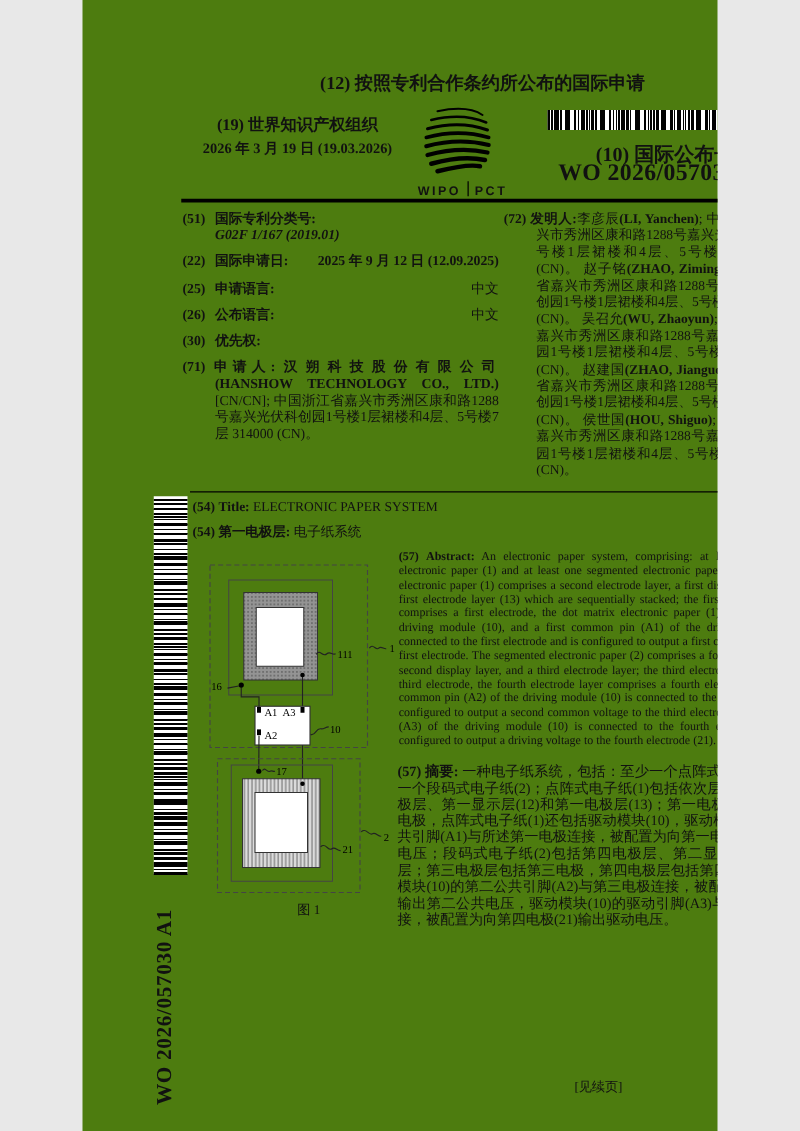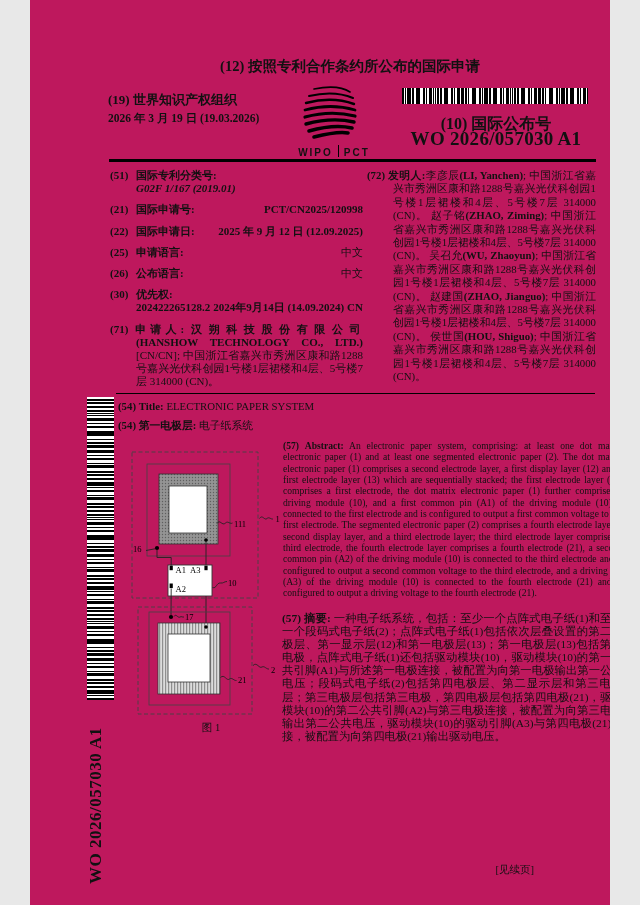--- a/index.html
+++ b/index.html
@@ -1,25 +1,25 @@
 <!DOCTYPE html>
 <html><head>
 <meta charset="utf-8">
 <style>
   html,body{margin:0;padding:0;background:#e8e8e8;}
-  .page{position:relative;width:580px;height:905px;background:#be185d;margin:0 auto;
+  .page{position:relative;width:508px;height:905px;background:#4d7c0f;margin:0 auto;
         font-family:"Liberation Serif","DejaVu Serif",serif;color:#111;overflow:hidden;}
   .abs{position:absolute;}
   .b{font-weight:bold;}
   .i{font-style:italic;}
   .spaced{letter-spacing:2.5px;}
 
   .pub-type{top:57px;left:0;width:640px;text-align:center;font-weight:bold;font-size:14.5px;}
 
-  .hdr-left{top:91px;left:78px;width:188px;font-weight:bold;}
+  .hdr-left{top:91px;left:78px;width:188px;text-align:center;font-weight:bold;}
   .hdr-left .l1{font-size:13px;}
   .hdr-left .l2{font-size:12.5px;letter-spacing:7px;margin-top:1px;}
   .hdr-left .l3{font-size:12.5px;margin-top:3px;}
   .hdr-left .l4{font-size:11.5px;margin-top:2px;}
 
   .wipo-logo{top:84px;left:268px;}
   .wipo-text{top:145px;left:256px;width:96px;text-align:center;white-space:nowrap;
              font-family:"Liberation Sans","DejaVu Sans",sans-serif;font-weight:bold;
              font-size:10px;letter-spacing:2px;}
   .logobar{display:inline-block;width:1px;height:12px;background:#000;margin:0 5px;vertical-align:-1px;}
@@ -102,25 +102,20 @@
 
   <div class="abs rule-thick"></div>
 
   <div class="abs col-left">
     <div class="row">
       <span class="num">(51)</span>
       <span class="lbl">国际专利分类号:</span>
     </div>
     <div class="indent b i">G02F 1/167 (2019.01)</div>
 
-    <div class="row gap">
-      <span class="num">(21)</span>
-      <span class="lbl">国际申请号:</span>
-      <span class="val b">PCT/CN2025/120998</span>
-    </div>
 
     <div class="row gap">
       <span class="num">(22)</span>
       <span class="lbl">国际申请日:</span>
       <span class="val b">2025 年 9 月 12 日 (12.09.2025)</span>
     </div>
 
     <div class="row gap">
       <span class="num">(25)</span>
       <span class="lbl">申请语言:</span>
@@ -129,25 +124,20 @@
 
     <div class="row gap">
       <span class="num">(26)</span>
       <span class="lbl">公布语言:</span>
       <span class="val">中文</span>
     </div>
 
     <div class="row gap">
       <span class="num">(30)</span>
       <span class="lbl">优先权:</span>
-    </div>
-    <div class="indent split b">
-      <span>202422265128.2</span>
-      <span>2024年9月14日 (14.09.2024)</span>
-      <span>CN</span>
     </div>
 
     <p class="hang gap" style="margin:8px 0 0 0;"><span class="b">(71) </span><span class="b">申请人: </span><span class="b spaced">汉朔科技股份有限公司</span><span> </span><span class="b">(HANSHOW TECHNOLOGY CO., LTD.)</span><span> [CN/CN]; </span><span>中国浙江省嘉兴市秀洲区康和路1288号嘉兴光伏科创园1号楼1层裙楼和4层、5号楼7层 314000 (CN)。</span></p>
   </div>
 
   <div class="abs col-right">
     <p class="hang" style="margin:0;"><span class="b">(72) </span><span class="b">发明人:</span><span>李彦辰</span><span class="b">(LI, Yanchen)</span><span>; 中国浙江省嘉兴市秀洲区康和路1288号嘉兴光伏科创园1号楼1层裙楼和4层、5号楼7层 314000 (CN)。 </span><span>赵子铭</span><span class="b">(ZHAO, Ziming)</span><span>; 中国浙江省嘉兴市秀洲区康和路1288号嘉兴光伏科创园1号楼1层裙楼和4层、5号楼7层 314000 (CN)。 </span><span>吴召允</span><span class="b">(WU, Zhaoyun)</span><span>; 中国浙江省嘉兴市秀洲区康和路1288号嘉兴光伏科创园1号楼1层裙楼和4层、5号楼7层 314000 (CN)。 </span><span>赵建国</span><span class="b">(ZHAO, Jianguo)</span><span>; 中国浙江省嘉兴市秀洲区康和路1288号嘉兴光伏科创园1号楼1层裙楼和4层、5号楼7层 314000 (CN)。 </span><span>侯世国</span><span class="b">(HOU, Shiguo)</span><span>; 中国浙江省嘉兴市秀洲区康和路1288号嘉兴光伏科创园1号楼1层裙楼和4层、5号楼7层 314000 (CN)。 </span></p>
   </div>
 
   <div class="abs rule-thin"></div>

